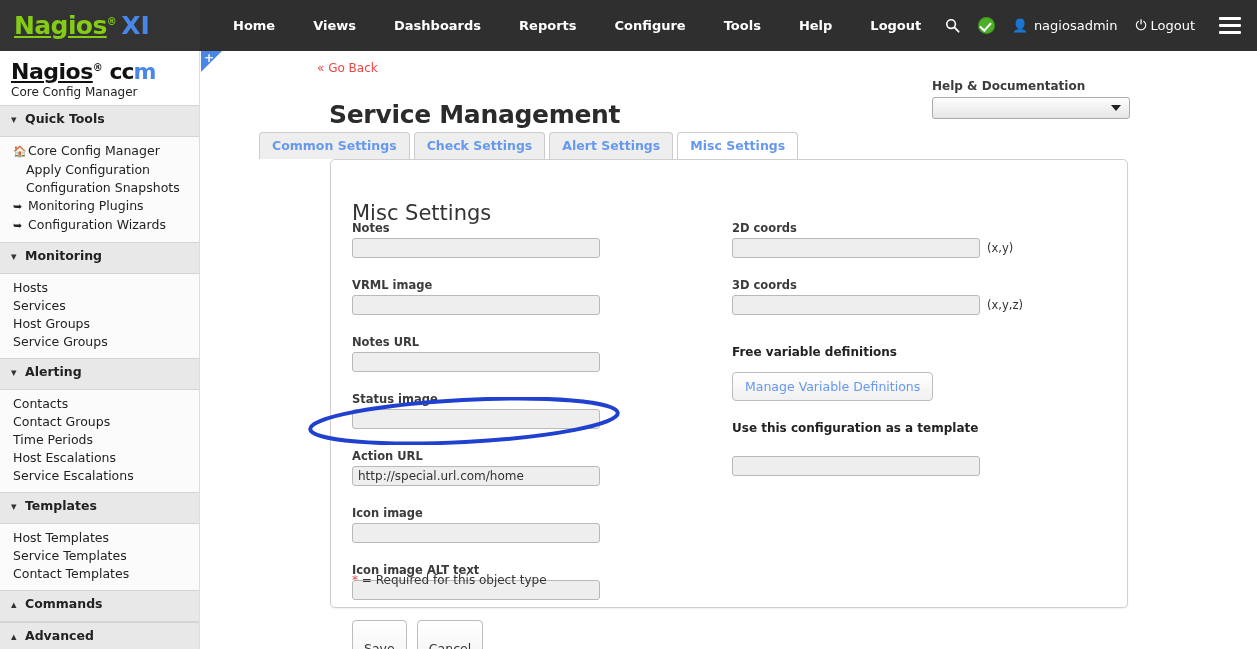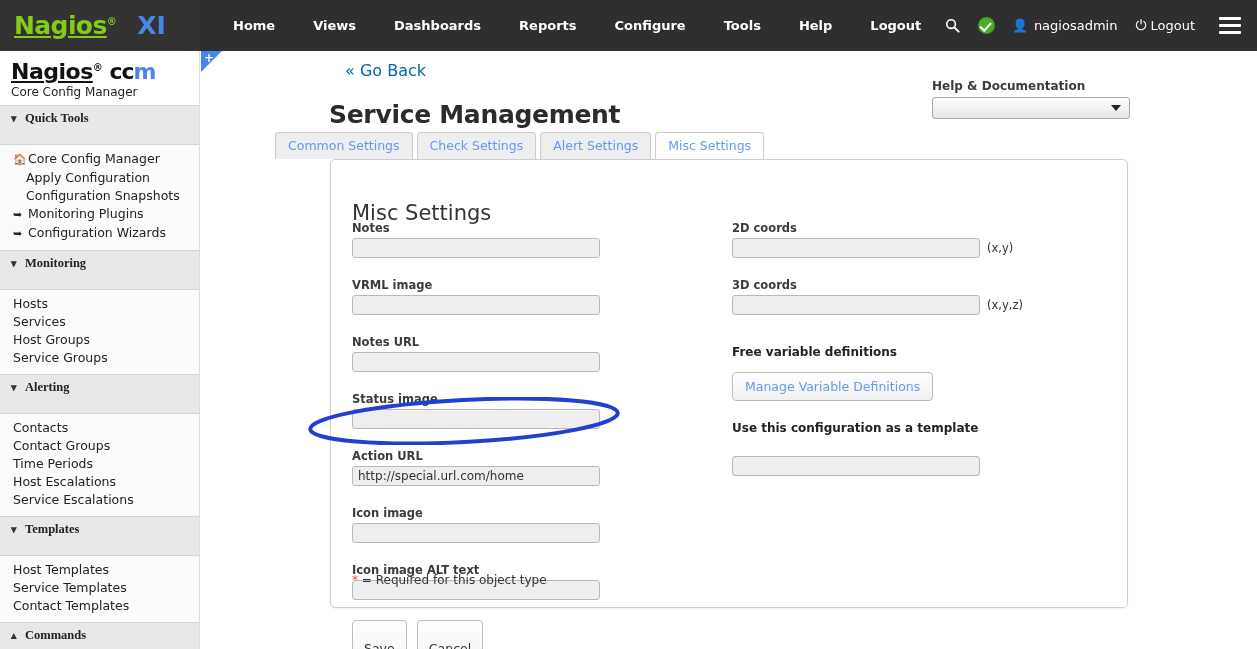--- a/index.html
+++ b/index.html
@@ -25,21 +25,21 @@
     background: #333333;
     display: flex; align-items: center; padding-left: 14px;
   }
   .logo-nagios {
     font-family: "DejaVu Sans", "Liberation Sans", sans-serif;
     font-weight: bold; font-size: 25px; color: #84cc16;
     letter-spacing: -0.6px; line-height: 1;
   }
   .logo-nagios .ul { text-decoration: underline; }
   .logo-reg { font-size: 10px; vertical-align: super; font-weight: bold; }
-  .logo-xi { color: #4a86e8; font-weight: bold; font-size: 25px; margin-left: 21px; letter-spacing: 0px; }
+  .logo-xi { color: #4a86e8; font-weight: bold; font-size: 25px; margin-left: 5px; letter-spacing: 0px; }
 
   #mainnav { display: flex; align-items: center; height: 51px; margin-left: 14px; }
   #mainnav a {
     color: #ffffff; text-decoration: none;
     font-size: 13px; font-weight: bold;
     padding: 12px 19px; line-height: 51px;
     white-space: nowrap;
   }
   #topright {
     position: absolute; right: 0; top: 0; height: 51px;
@@ -80,23 +80,22 @@
   .ccm-logo .ul { text-decoration: underline; }
   .ccm-cc { color: #111111; font-weight: bold; letter-spacing: -1px; }
   .ccm-m { color: #4a86e8; font-weight: bold; }
   .ccm-sub { font-size: 12px; color: #222222; margin-top: 2px; }
 
   .sec-head {
     background: #e8e8e8;
     border-top: 1px solid #d5d5d5;
     border-bottom: 1px solid #d5d5d5;
     font-weight: bold; font-size: 12.5px; color: #222222;
-    padding: 5px 0 18px 11px;
+    padding: 5px 0 10px 11px;
     cursor: pointer;
-    font-family: Liberation Serif, serif;
   }
   .sec-head .chev { display:inline-block; width: 14px; font-size: 11px; color:#333; }
   .sec-body { background: #fbfbfb; padding: 5px 0 7px 0; }
   .sb-link {
     display: block; color: #222222; text-decoration: none;
     font-size: 12.5px; padding: 1px 0 1px 13px; line-height: 16px;
     white-space: nowrap;
   }
   .sb-link .lico { display:inline-block; width: 15px; color:#222; font-size:11px; }
 
@@ -109,22 +108,22 @@
     border-bottom: 21px solid transparent;
     cursor: pointer;
   }
   #corner-plus {
     position: absolute; left: 3px; top: 1px;
     color: #ffffff; font-size: 12px; font-weight: bold; line-height: 12px;
     pointer-events: none;
   }
 
   .goback {
-    position: absolute; left: 144px; top: 10px;
-    color: #0369a1; font-size: 16px; text-decoration: none;
+    position: absolute; left: 116px; top: 10px;
+    color: #ef4444; font-size: 12px; text-decoration: none;
   }
   .page-title {
     position: absolute; left: 128px; top: 32px;
     font-size: 25px; font-weight: bold; color: #2b2b2b;
     letter-spacing: -0.3px;
   }
 
   .help-wrap { position: absolute; left: 731px; top: 28px; width: 198px; }
   .help-label { font-size: 12px; font-weight: bold; color: #3b3b3b; }
   .help-select {
@@ -134,21 +133,21 @@
     position: relative; cursor: pointer;
   }
   .help-select .caret {
     position: absolute; right: 8px; top: 7px;
     width: 0; height: 0;
     border-left: 5px solid transparent; border-right: 5px solid transparent;
     border-top: 6px solid #222222;
   }
 
   
-  .tabs { position: absolute; left: 74px; top: 81px; display: flex; align-items: center; }
+  .tabs { position: absolute; left: 58px; top: 81px; display: flex; align-items: center; font-weight: bold; }
   .tab {
     border: 1px solid #cccccc; border-bottom: none;
     border-radius: 4px 4px 0 0;
     background: #eeeeee;
     color: #6699ee; font-size: 12.5px;
     padding: 5px 12px 6px 12px;
     margin-right: 4px; cursor: pointer; white-space: nowrap;
     line-height: 15px;
   }
   .tab.active { background: #ffffff; color: #6699ee; position: relative; z-index: 3; }

